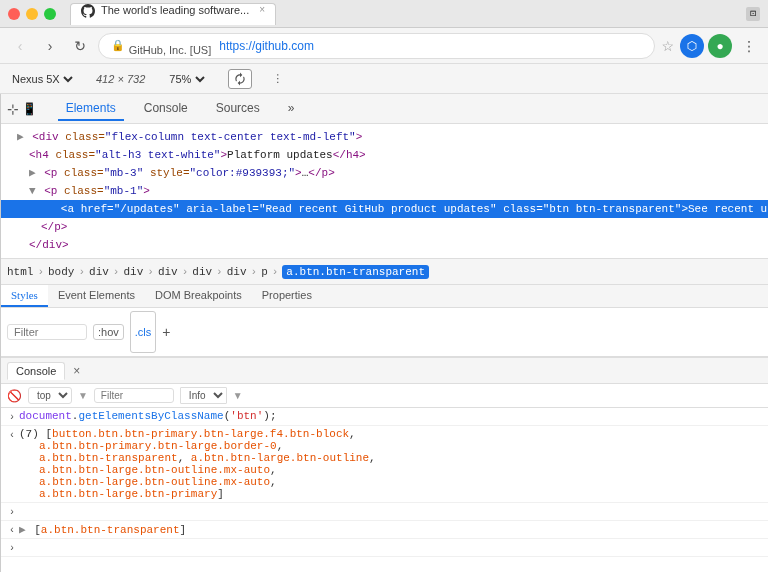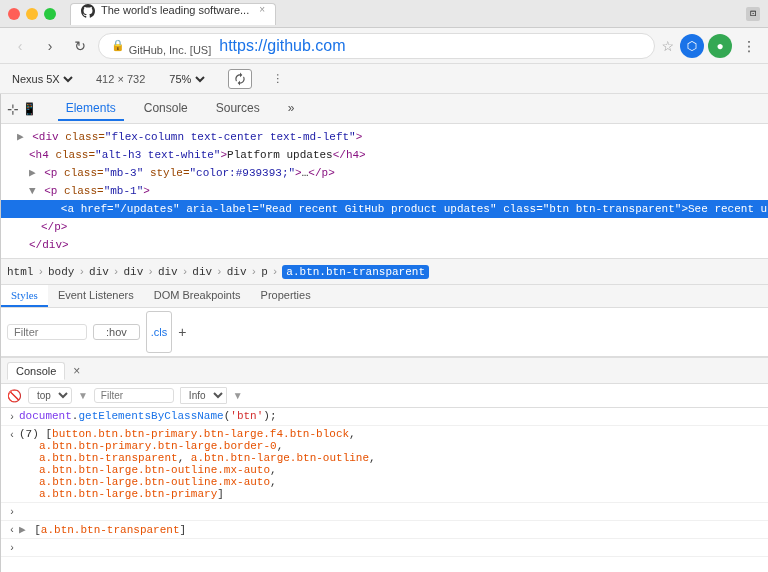--- a/index.html
+++ b/index.html
@@ -63,42 +63,42 @@
       border: 1px solid #ddd;
       background: white;
       padding: 0 12px;
       font-size: 12px;
       display: flex;
       align-items: center;
       gap: 4px;
     }
     .lock-icon { color: #5a5; font-size: 11px; }
     .company-name { color: #555; font-size: 11px; margin-top: 8px; }
-    .url-text { color: #1a73e8; font-size: 16px; font-weight: 500; }
+    .url-text { color: #1a73e8; font-size: 12px; font-weight: 500; }
     .star-btn { font-size: 14px; color: #999; cursor: pointer; margin-left: auto; }
     .ext-btns { display: flex; gap: 4px; }
     .ext-btn { width: 24px; height: 24px; border-radius: 50%; display: flex; align-items: center; justify-content: center; font-size: 12px; cursor: pointer; }
     .ext-btn-blue { background: #1a73e8; color: white; }
     .ext-btn-green { background: #34a853; color: white; }
     .menu-dots { color: #555; font-size: 14px; cursor: pointer; padding: 4px; }
 
     
     .emulation-bar {
       height: 30px;
       background: #f5f5f5;
       border-bottom: 1px solid #ddd;
       display: flex;
       align-items: center;
       padding: 0 8px;
       gap: 20px;
       font-size: 11px;
       color: #555;
     }
     .device-select { font-size: 11px; color: #333; background: transparent; border: none; cursor: pointer; }
-    .size-display { color: #555; }
+    .size-display { color: #555; font-style: italic; }
     .more-dots { color: #555; cursor: pointer; }
 
     
     .main-area {
       display: flex;
       height: calc(572px - 28px - 36px - 30px);
     }
 
     
     .website-preview {
@@ -262,21 +262,21 @@
       border-bottom: 1px solid #ddd;
       background: white;
     }
     .filter-input {
       border: 1px solid #ddd;
       border-radius: 3px;
       padding: 1px 6px;
       font-size: 11px;
       width: 80px;
     }
-    .filter-pseudo { color: #555; font-size: 11px; cursor: pointer; border: 1px solid #ccc; padding: 1px 12px; border-radius: 3px; }
+    .filter-pseudo { color: #555; font-size: 11px; cursor: pointer; border: 1px solid #ccc; padding: 1px 4px; border-radius: 3px; }
     .filter-cls { color: #1a73e8; font-size: 11px; cursor: pointer; border: 1px solid #ccc; padding: 14px 4px; border-radius: 3px; }
     .filter-plus { color: #555; font-size: 14px; cursor: pointer; }
 
     
     .console-section {
       flex: 1;
       display: flex;
       flex-direction: column;
       overflow: hidden;
     }
@@ -532,21 +532,21 @@
       <span class="crumb">div</span>
       <span class="crumb-sep">›</span>
       <span class="crumb">p</span>
       <span class="crumb-sep">›</span>
       <span class="crumb active">a.btn.btn-transparent</span>
     </div>
 
     <div class="styles-panel">
       <div class="styles-tabs">
         <span class="styles-tab active">Styles</span>
-        <span class="styles-tab">Event Listeners</span>
+        <span class="styles-tab">Event Elements</span>
         <span class="styles-tab">DOM Breakpoints</span>
         <span class="styles-tab">Properties</span>
       </div>
       <div class="styles-filter">
         <input class="filter-input" type="text" placeholder="Filter" style="">
         <span class="filter-pseudo">:hov</span>
         <span class="filter-cls">.cls</span>
         <span class="filter-plus">+</span>
 
       </div>

